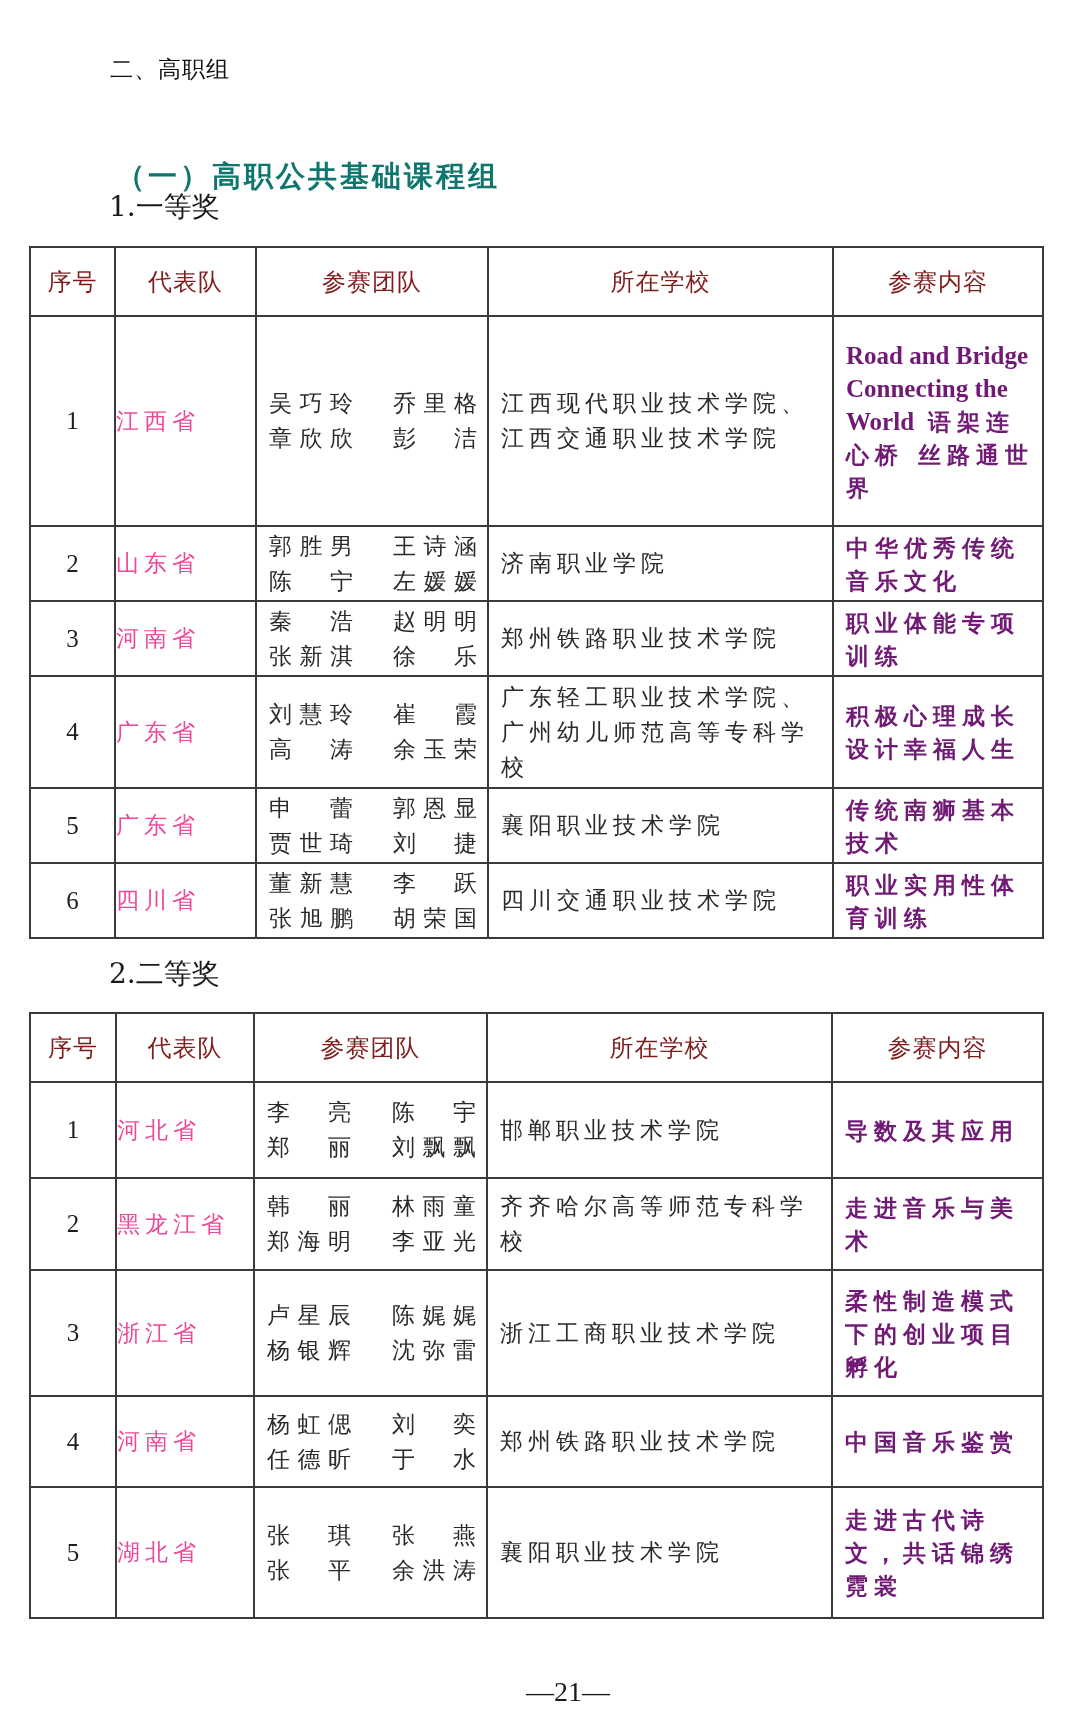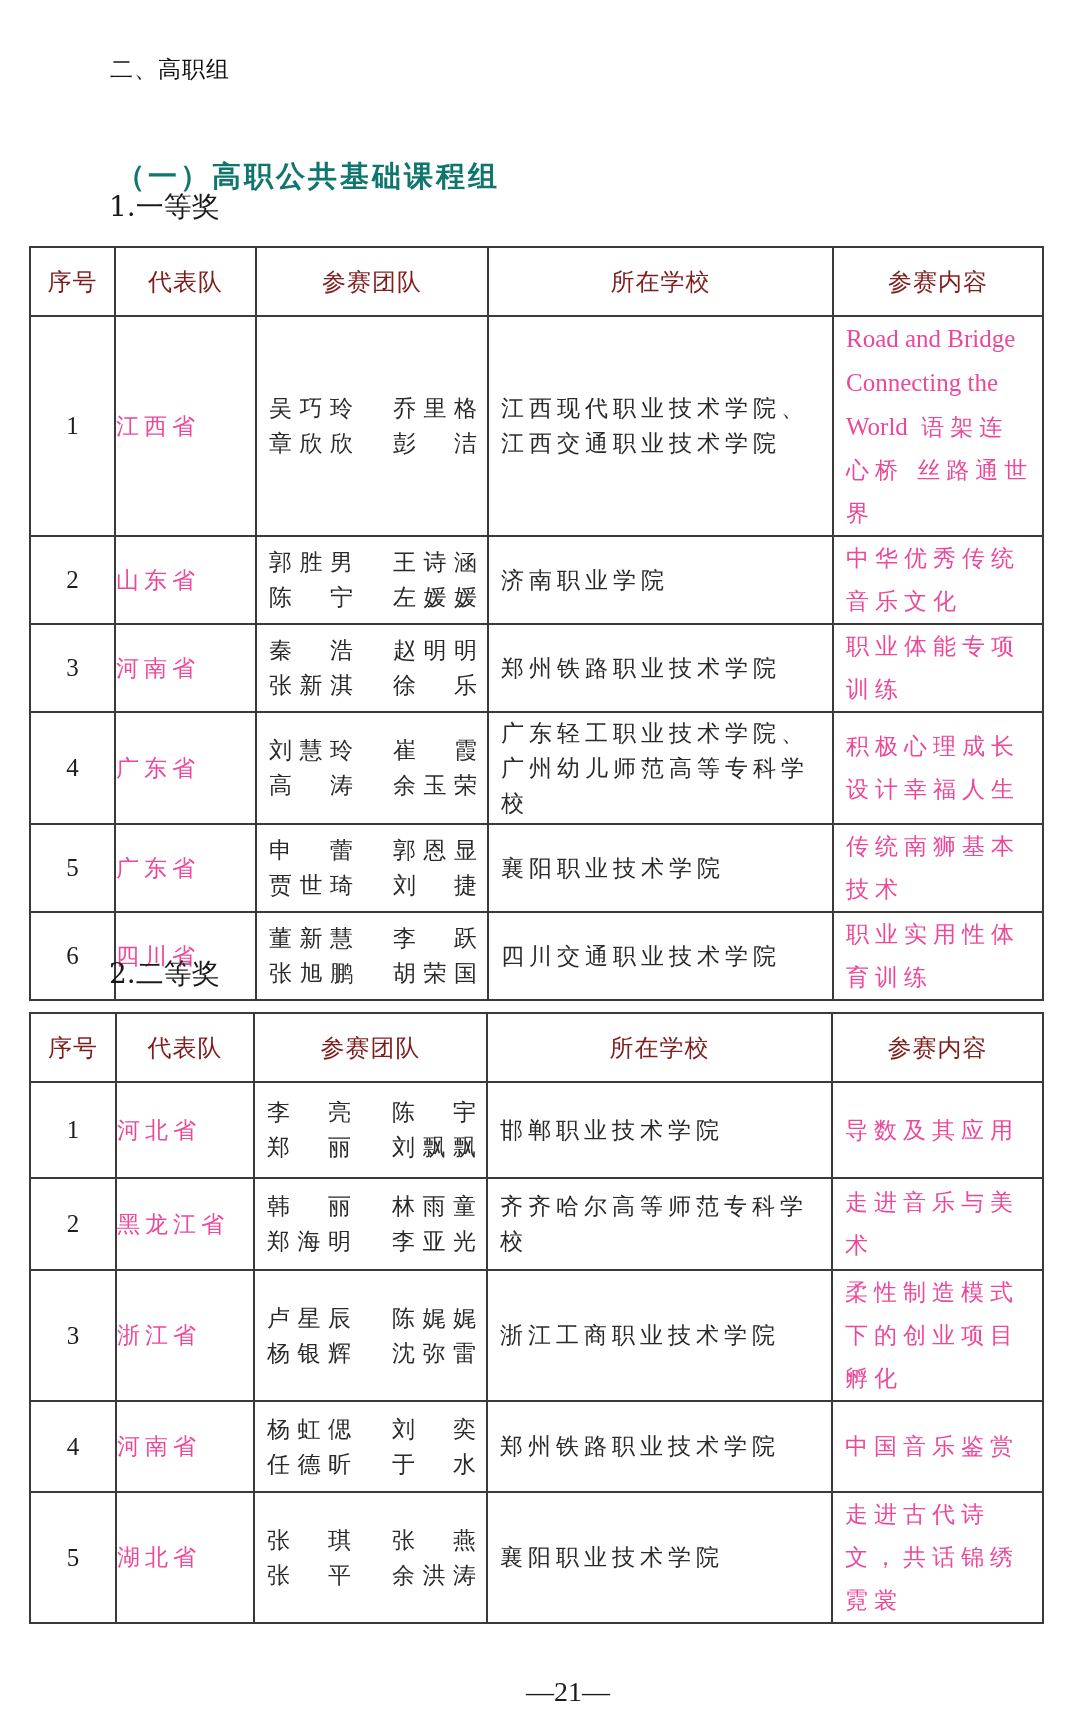--- a/index.html
+++ b/index.html
@@ -35,21 +35,21 @@
     font-family: "DejaVu Sans", sans-serif; font-weight: normal; font-size: 24px;
     color: #7f1d1d; text-align: center; letter-spacing: 1px;
   }
   .c-no { text-align: center; font-size: 25px; font-family: "Liberation Serif", serif; }
   .c-prov { text-align: left; font-size: 23px; letter-spacing: 5px; color: #ec4899; }
   .c-team { padding: 0 10px 0 12px !important; }
   .names { display: flex; flex-direction: column; }
   .nameline { display: flex; justify-content: space-between; font-size: 23px; line-height: 35px; color: #2a2a2a; }
   .slot { display: flex; justify-content: space-between; width: 84px; }
   .c-school { font-size: 23px; letter-spacing: 5px; line-height: 35px; padding: 0 8px 0 12px !important; color: #2a2a2a; }
-  .c-content { font-size: 23px; letter-spacing: 6px; line-height: 43px; padding: 0 6px 0 12px !important; color: #ec4899; }
+  .c-content { font-size: 23px; letter-spacing: 6px; line-height: 33px; padding: 0 6px 0 12px !important; color: #701a75; font-weight: bold; }
   .c-content .en { font-family: "Liberation Serif", serif; letter-spacing: 0; font-size: 25px; }
   .pagenum {
     position: absolute; left: 0; width: 1072px; top: 1676px; text-align: center;
     font-family: "Liberation Serif", serif; font-size: 28px; color: #1a1a1a; padding-left: 32px;
   }
 </style>
 </head>
 <body>
 
 <div class="h1">二、高职组</div>

